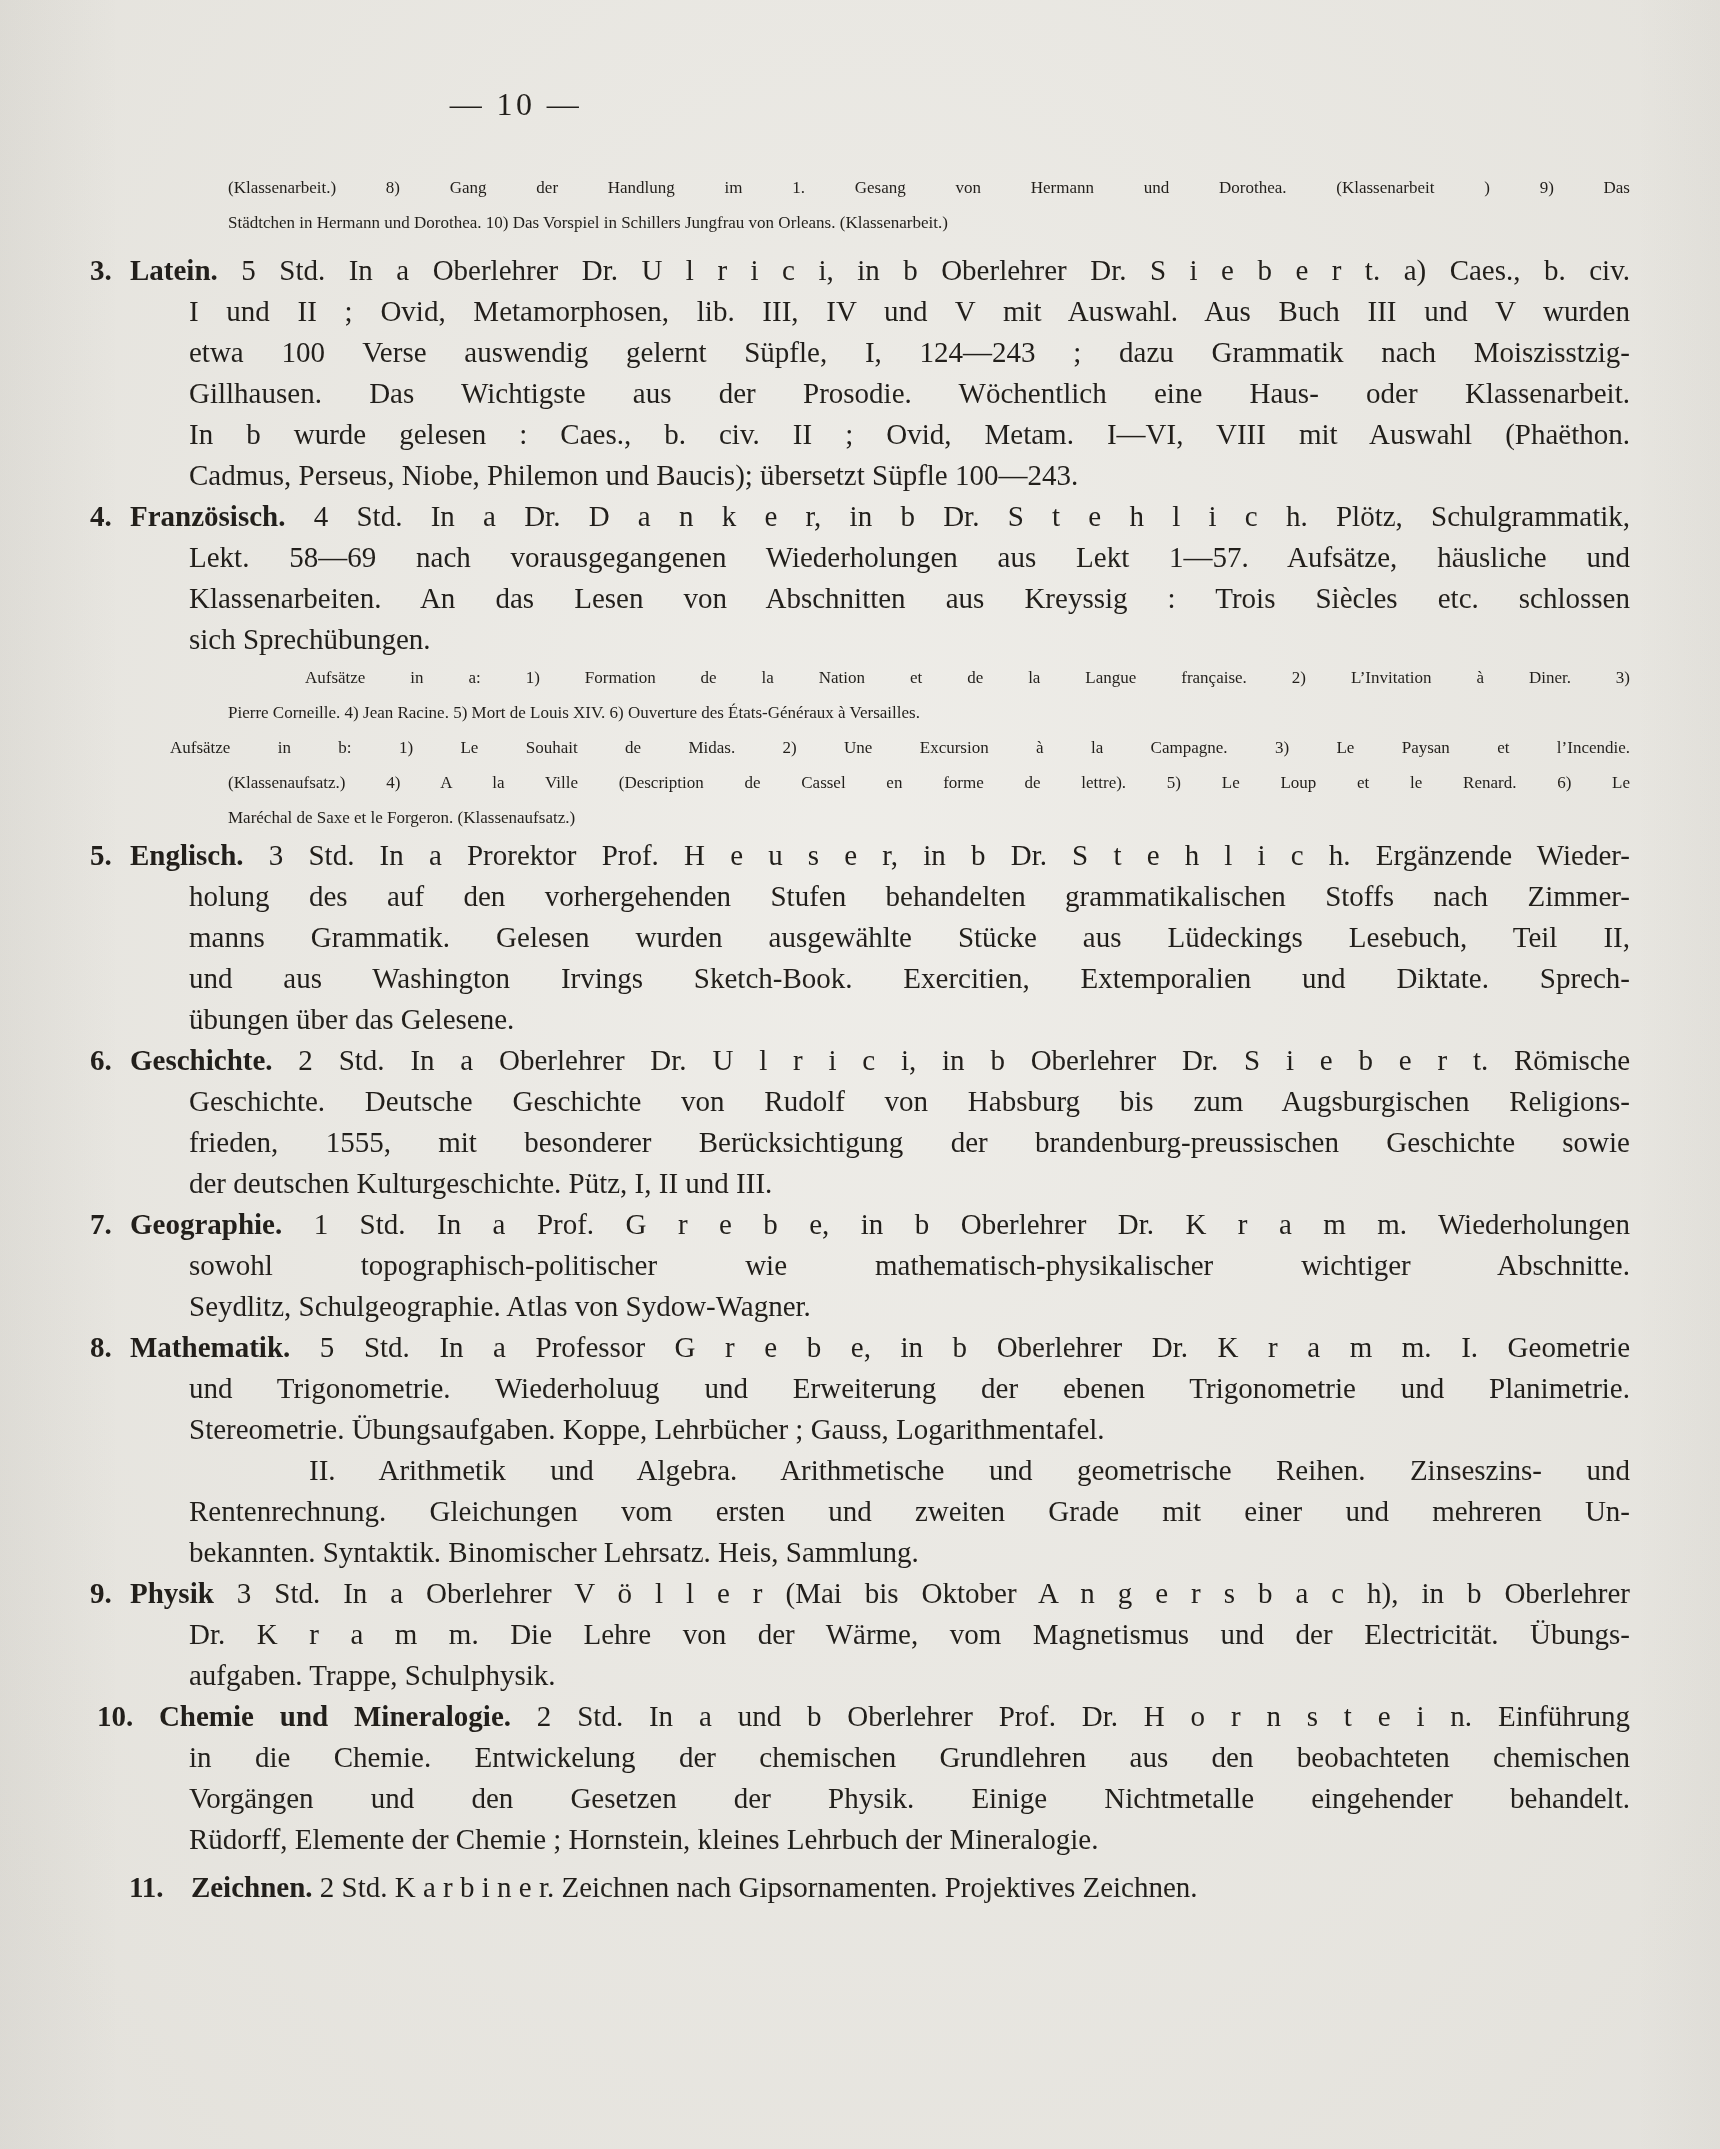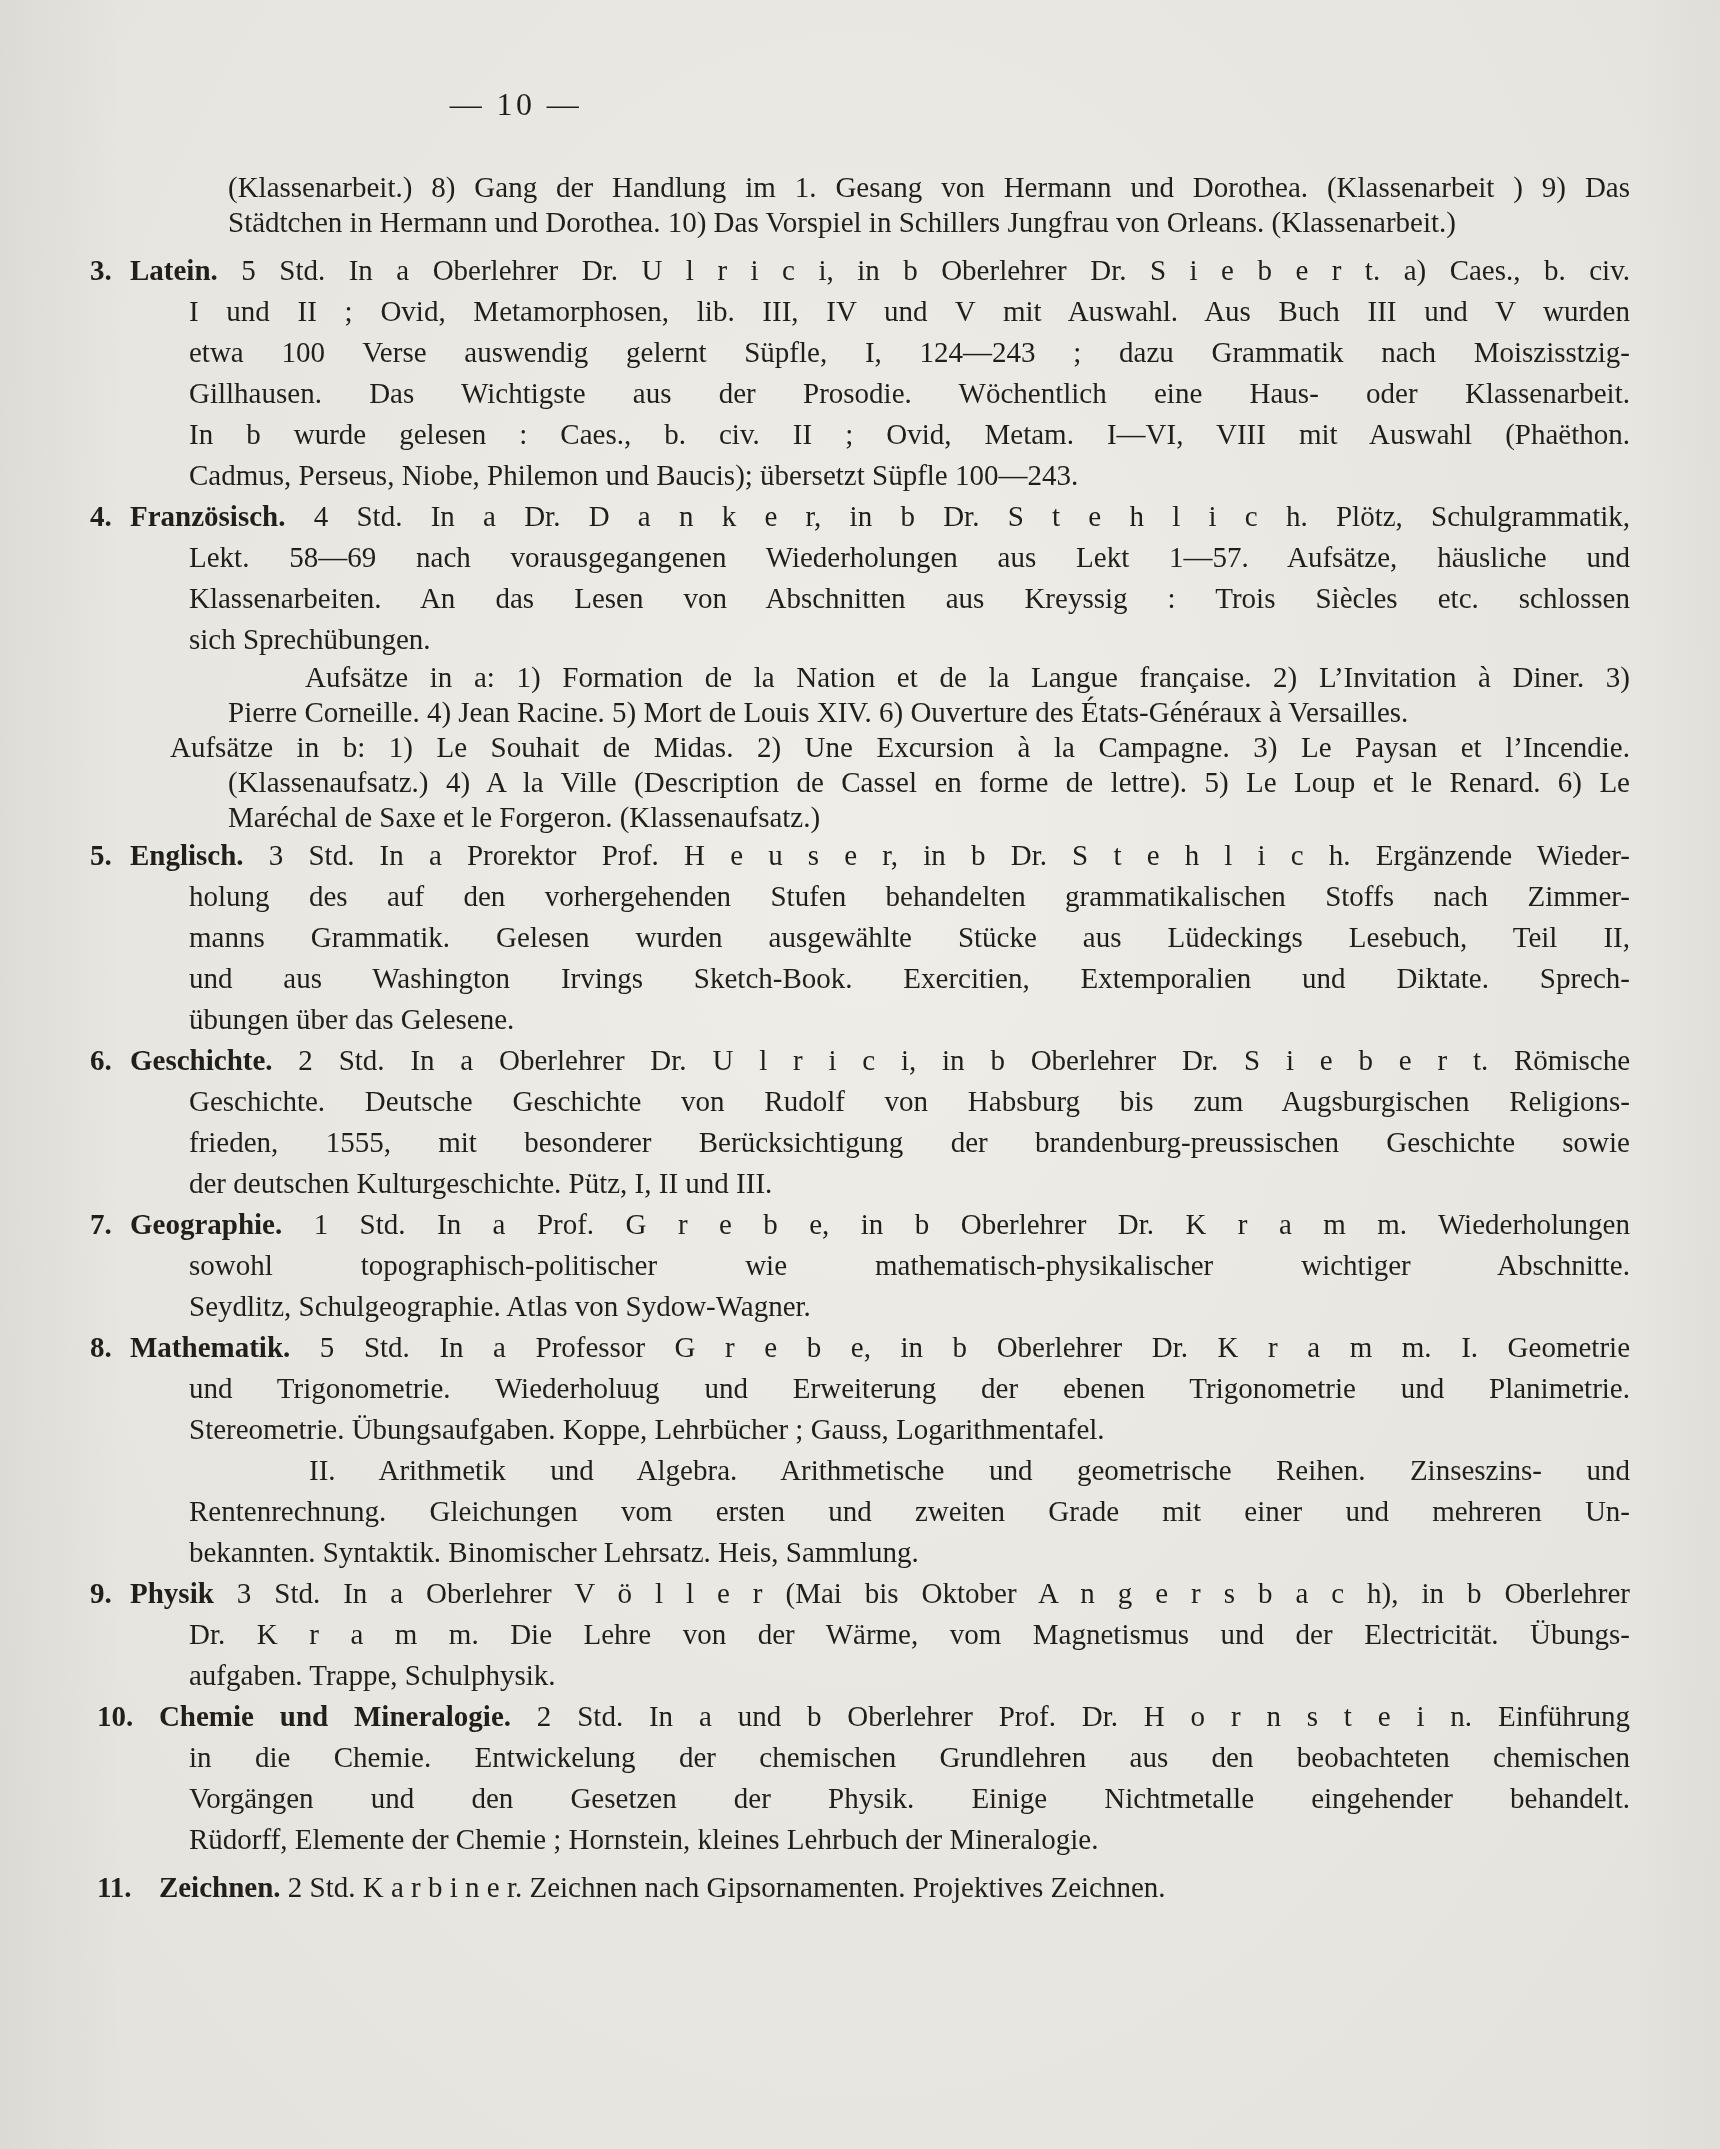--- a/index.html
+++ b/index.html
@@ -25,30 +25,30 @@
     letter-spacing: 3.4px;
     white-space: pre;
   }
   .content {
     position: absolute;
     left: 90px;
     top: 170px;
     width: 1540px;
   }
   .ml { font-size: 29px; line-height: 41px; }
-  .sl { font-size: 29px; line-height: 35px; }
+  .sl { font-size: 17px; line-height: 35px; }
   .just { text-align: justify; text-align-last: justify; }
   .left { text-align: right; text-align-last: left; }
   .cont { margin-left: 99px; }
   .small-cont { margin-left: 138px; }
   .ind-a { margin-left: 215px; }
   .ind-b { margin-left: 80px; }
   .ind-2 { margin-left: 219px; }
   .gap12 { margin-top: 10.3px; }
-  .gap8 { margin-top: 6.9px; }
+  .gap8 { margin-top: 6.9px; margin-left: 32px; }
   .num { display: inline-block; min-width: 40px; font-weight: bold; }
   .num.w2 { min-width: 62px; padding-left: 6.9px; }
   .title { font-weight: bold; }
 </style>
 </head>
 <body>
 
 <div class="page">
 
   <div class="pageno">— 10 —</div>

